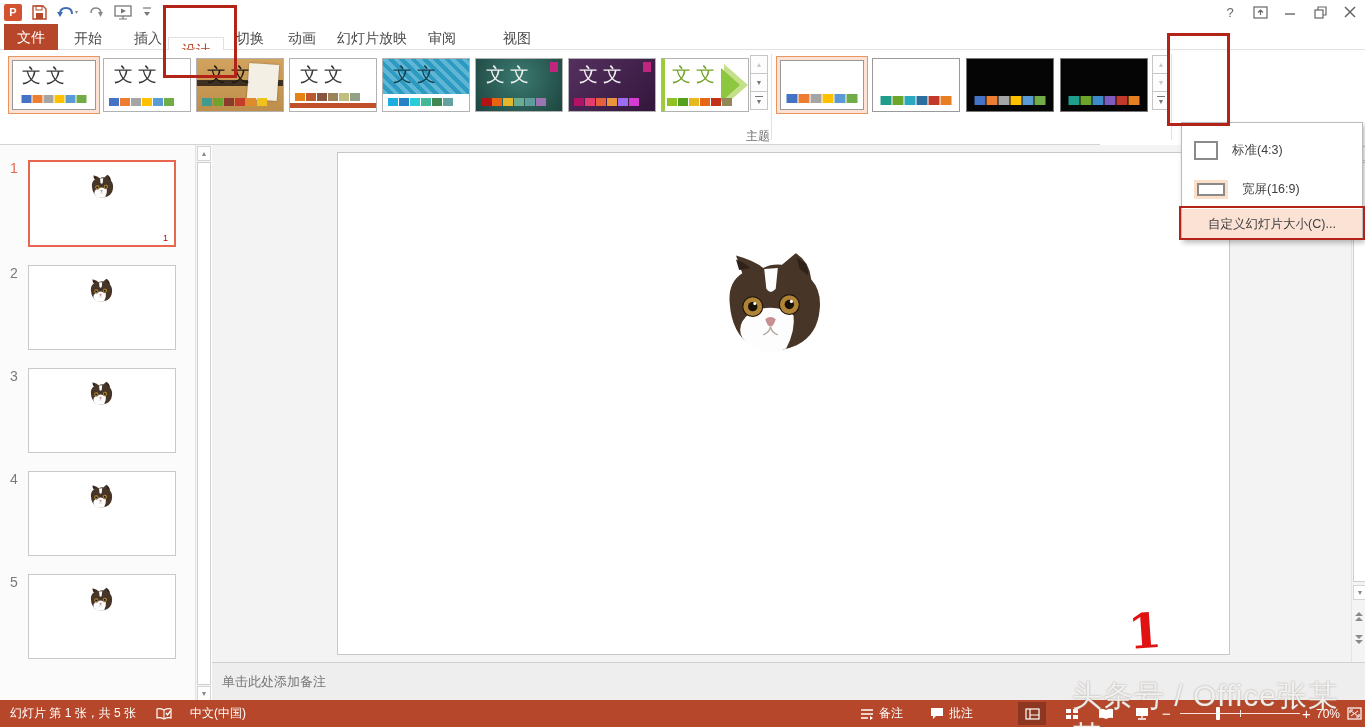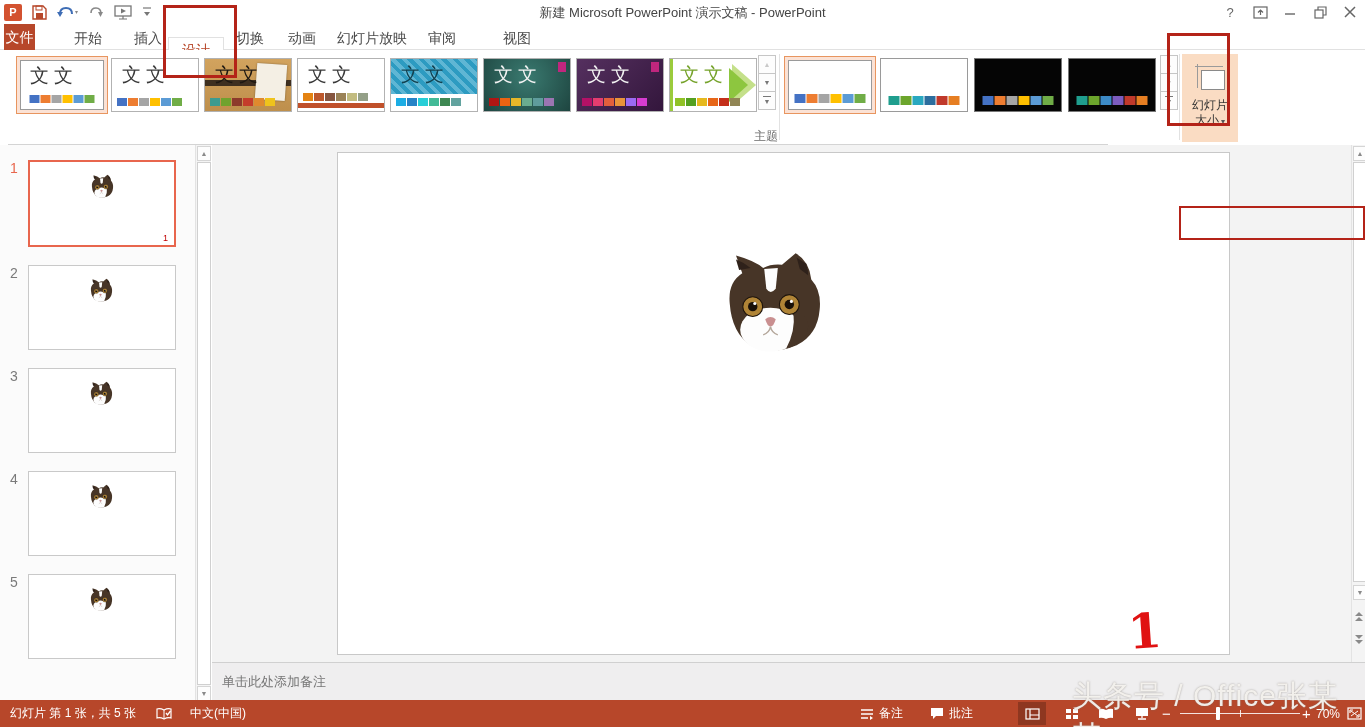--- a/index.html
+++ b/index.html
@@ -15,21 +15,21 @@
   .win-controls { position:absolute; right:0; top:0; height:24px; display:flex; align-items:center; }
   .win-btn { width:30px; height:22px; display:flex; align-items:center; justify-content:center; color:#666; font-size:13px; cursor:pointer; }
 
   
   .tabrow { position:absolute; left:0; top:24px; width:1365px; height:26px; background:#fff; border-bottom:1px solid #E1E1E1; }
   .tab { position:absolute; top:2px; height:24px; line-height:24px; text-align:center; font-size:14px; color:#4A4A4A; cursor:pointer; }
   .tab-file { background:#B7472A; color:#fff; top:0; height:26px; line-height:26px; }
   .tab-active { background:#fff; color:#B7472A; border:1px solid #E1E1E1; border-bottom:1px solid #fff; top:13px; height:26px; line-height:24px; }
 
   
-  .ribbon { position:absolute; left:8px; top:50px; width:1100px; height:95px; background:#fff; border-bottom:1px solid #D4D4D4; }
+  .ribbon { position:absolute; left:0; top:50px; width:1100px; height:95px; background:#fff; border-bottom:1px solid #D4D4D4; }
   .group-divider { position:absolute; top:4px; width:1px; height:86px; background:#E2E2E2; }
   .group-label { position:absolute; top:78px; font-size:12px; color:#6A6A6A; text-align:center; cursor:default; }
 
   .theme-tile { position:absolute; top:8px; width:88px; height:54px; background:#fff; border:1px solid #B2B2B2; cursor:pointer; overflow:hidden; }
   .theme-tile .tt { position:absolute; top:3px; left:10px; font-size:19px; letter-spacing:5px; color:#3A3A3A; }
   .sw-row { position:absolute; left:5px; bottom:5px; display:flex; gap:1px; }
   .sw { width:10px; height:8px; display:inline-block; }
   .sel-outer { position:absolute; top:6px; width:92px; height:58px; background:#FBE2D5; border:1px solid #E8955F; cursor:pointer; }
   .sel-outer .inner-card { position:absolute; inset:3px; background:#fff; border:1px solid #9A9A9A; overflow:hidden; }
   .inner-card .tt { position:absolute; top:2px; left:9px; font-size:19px; letter-spacing:5px; color:#3A3A3A; }
@@ -185,21 +185,20 @@
             <path d="M9 11 v3 M5 14 h8" stroke="#777" stroke-width="1.2"></path>
           </svg>
       </span>
       <span class="icon">
         <svg width="10" height="12" viewBox="0 0 10 12">
             <path d="M1 2 h8" stroke="#777" stroke-width="1.2"></path>
             <path d="M2 6 L8 6 L5 10 Z" fill="#777"></path>
           </svg>
       </span>
     </div>
-    <div class="title-text">新建 Microsoft PowerPoint 演示文稿 - PowerPoint</div>
     <div class="win-controls">
       <span class="win-btn">?</span>
       <span class="win-btn">
         <svg width="15" height="13" viewBox="0 0 15 13">
             <rect x="1" y="1" width="13" height="11" fill="none" stroke="#666" stroke-width="1.2"></rect>
             <path d="M7.5 9 L7.5 4 M5 6.5 L7.5 4 L10 6.5" stroke="#666" stroke-width="1.2" fill="none"></path>
           </svg>
       </span>
       <span class="win-btn">
         <svg width="12" height="12" viewBox="0 0 12 12">
@@ -214,21 +213,21 @@
       </span>
       <span class="win-btn">
         <svg width="12" height="12" viewBox="0 0 12 12">
             <path d="M1 1 L11 11 M11 1 L1 11" stroke="#666" stroke-width="1.5"></path>
           </svg>
       </span>
     </div>
   </div>
 
   <div class="tabrow">
-    <span class="tab tab-file" style="left:4px;width:31px;">文件</span>
+    <span class="tab tab-file" style="left:4px;width:54px;">文件</span>
     <span class="tab" style="left:64px;width:48px;">开始</span>
     <span class="tab" style="left:124px;width:48px;">插入</span>
     <span class="tab tab-active" style="left:168px;width:56px;">设计</span>
     <span class="tab" style="left:226px;width:48px;">切换</span>
     <span class="tab" style="left:278px;width:48px;">动画</span>
     <span class="tab" style="left:330px;width:84px;">幻灯片放映</span>
     <span class="tab" style="left:418px;width:48px;">审阅</span>
     <span class="tab" style="left:493px;width:48px;">视图</span>
   </div>
 
@@ -390,34 +389,42 @@
     <div class="gal-scroll" style="left:1152px;">
       <div class="gal-btn dim">▲</div>
       <div class="gal-btn dim">▼</div>
       <div class="gal-btn">
           <span class="morebar">▼</span>
         </div>
     </div>
 
     <div class="group-divider" style="left:1171px;"></div>
 
-    <div class="big-btn active-peach" style="left:1174px;">
-      <span class="ss-icon">
-        <span class="hline"></span>
-          <span class="vline"></span>
-          <span class="rect"></span>
-      </span>
-      <span class="blabel" style="top:44px;">幻灯片</span>
-      <span class="blabel caret" style="top:59px;">大小</span>
-    </div>
 
 
     <div class="group-label" style="left:0px;width:770px;text-align:right;">主题</div>
   </div>
 
+  <div class="dropdown">
+    <div class="dd-item dd-std">
+      <span class="dd-iconbox">
+          <span class="box43"></span>
+        </span>
+      <span>标准(4:3)</span>
+    </div>
+    <div class="dd-item dd-wide">
+      <span class="dd-iconbox wide-bg">
+          <span class="box169"></span>
+        </span>
+      <span>宽屏(16:9)</span>
+    </div>
+    <div class="dd-item dd-custom">
+      <span>自定义幻灯片大小(C)...</span>
+    </div>
+  </div>
 
   <div class="thumb-panel">
     <span class="thumb-num cur" style="top:15px;">1</span>
     <div class="thumb cur" style="top:15px;">
       <svg class="cat">
           <use href="#cat"></use>
         </svg>
       <span class="pg">1</span>
     </div>
     <span class="thumb-num" style="top:120px;">2</span>

